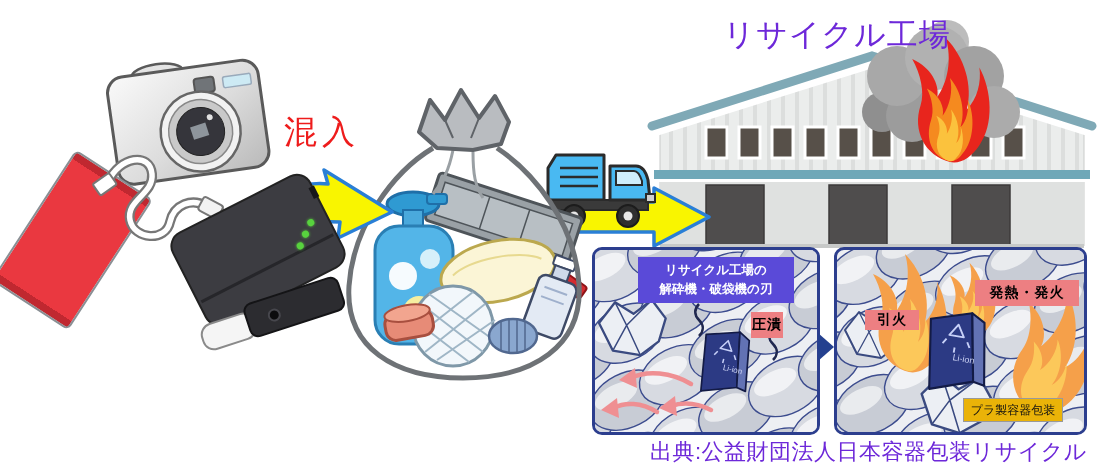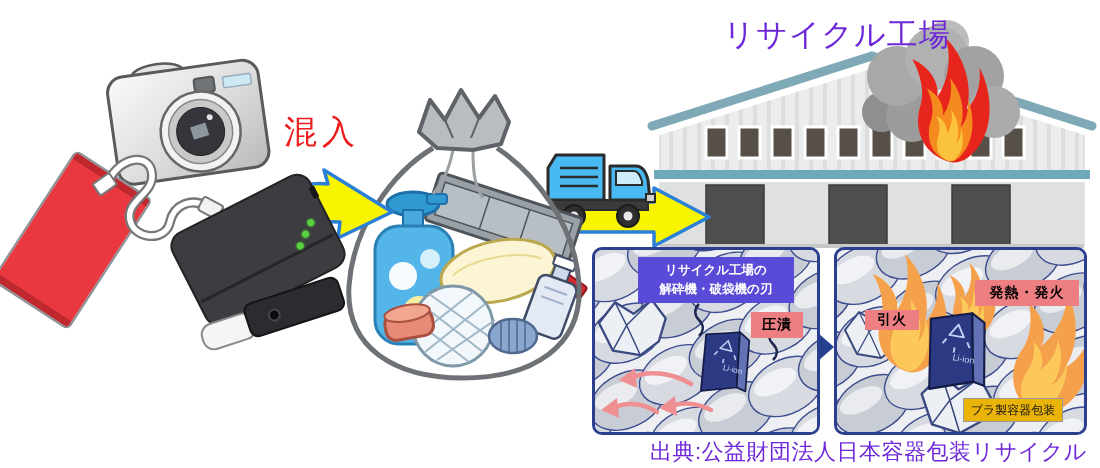--- a/index.html
+++ b/index.html
@@ -291,21 +291,21 @@
         <path d="M62,162 C46,152 30,152 18,158"></path>
         <polygon points="22,148 6,160 24,168" fill="#ef8f92" stroke="none"></polygon>
         <path d="M116,160 C100,152 88,152 76,156"></path>
         <polygon points="80,146 64,158 82,166" fill="#ef8f92" stroke="none"></polygon>
       </g>
     </svg>
     <div class="caption jp">
       <div>リサイクル工場の</div>
       <div>解砕機・破袋機の刃</div>
     </div>
-    <div class="tag jp" style="left:156px;top:62px;width:52px;height:26px">圧潰</div>
+    <div class="tag jp" style="left:156px;top:62px;width:32px;height:26px">圧潰</div>
   </div>
 
   <div class="abs mid-arrow"></div>
 
   <div class="panel" style="left:834px;top:247px;width:247px;height:182px">
     <svg width="247" height="182" viewBox="0 0 247 182">
       <g transform="rotate(-27 123 91)">
         <use href="#roller-row" transform="translate(6,-12)"></use>
         <use href="#roller-row" transform="translate(-14,48)"></use>
         <use href="#roller-row" transform="translate(10,108)"></use>

